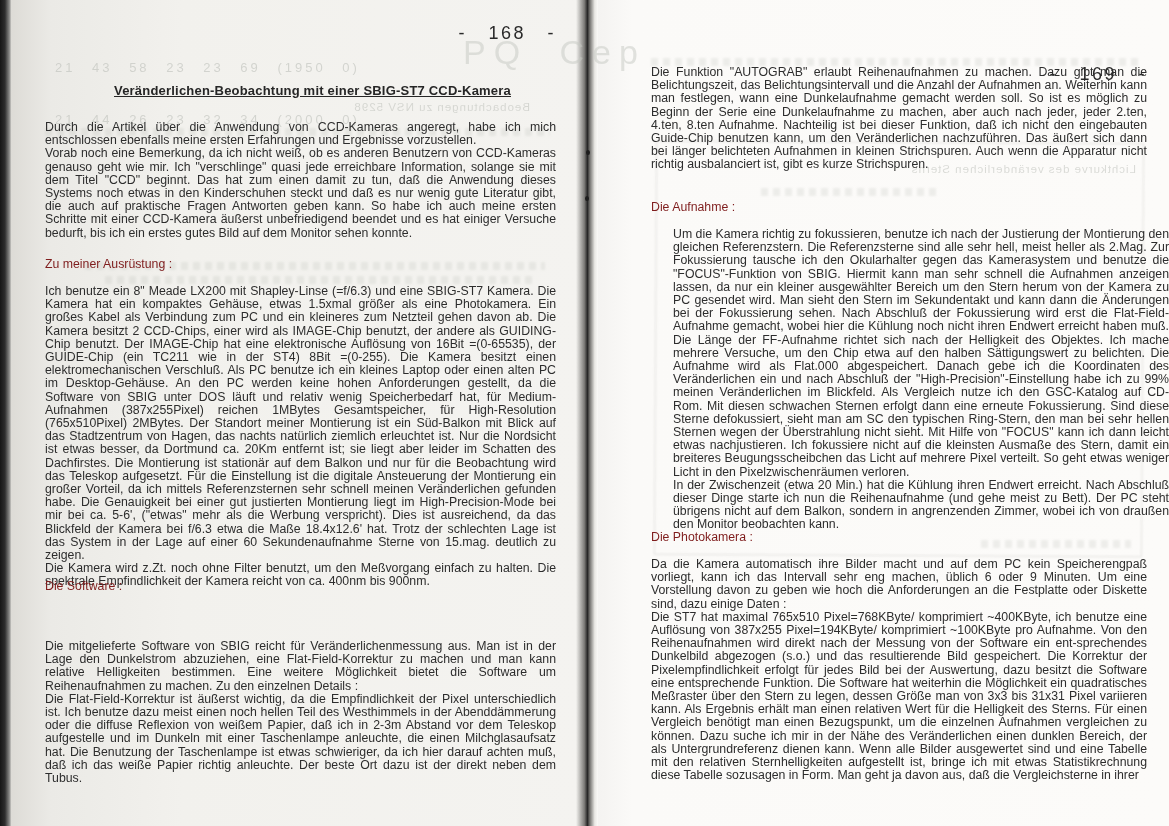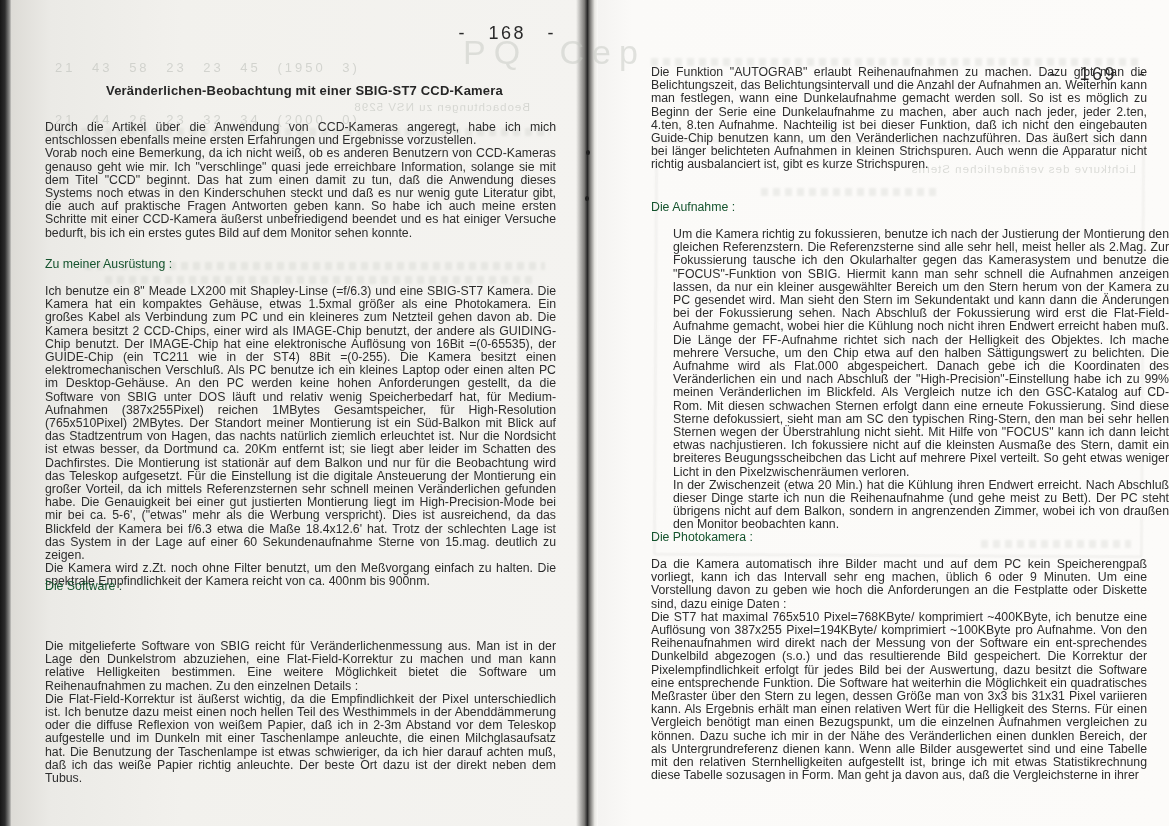--- a/index.html
+++ b/index.html
@@ -22,23 +22,23 @@
   .ink-speck{position:absolute;background:#1d1d1d;border-radius:50%;}
 
   
   .col{position:absolute;color:#2d2d2d;font-size:12.3px;line-height:13.2px;}
   .col-left{left:45px;top:0;width:511px;height:826px;}
   .col-right{left:651px;top:0;width:496px;height:826px;}
   .block{position:absolute;left:0;width:100%;text-align:justify;}
   .block p{margin:0;padding:0;}
   .pagenum{position:absolute;left:0;width:100%;text-align:right;
     font-size:18px;letter-spacing:2.5px;word-spacing:14px;color:#2a2a2a;}
-  .title{position:absolute;left:4px;width:100%;text-align:center;font-weight:bold;
-    font-size:13px;letter-spacing:.2px;color:#262626;}
-  .heading{position:absolute;left:0;text-align:left;font-size:12.3px;color:#14532d;}
+  .title{position:absolute;left:12px;width:100%;text-align:center;font-weight:bold;
+    font-size:13px;letter-spacing:.2px;text-decoration:underline;color:#262626;}
+  .heading{position:absolute;left:0;text-align:left;font-size:12.3px;color:#7f1d1d;}
 
   
   .bleed{position:absolute;color:#b9bcb6;filter:blur(.6px);pointer-events:none;}
   .mirrored{transform:scaleX(-1);}
   .bt-coords{font-size:13px;letter-spacing:3px;word-spacing:10px;opacity:.55;}
   .bt-star{font-size:34px;letter-spacing:8px;word-spacing:14px;opacity:.5;color:#c6c9c3;}
   .bt-line{font-size:11.5px;letter-spacing:1px;opacity:.5;}
   .smudge{position:absolute;pointer-events:none;opacity:.35;
     background:repeating-linear-gradient(to right,rgba(170,174,166,.5) 0 7px,rgba(170,174,166,0) 7px 12px);
     height:8px;filter:blur(1.1px);}
@@ -52,21 +52,21 @@
 
   <div class="page-left-bg"></div>
   <div class="page-right-bg"></div>
   <div class="edge-left"></div>
   <div class="gutter"></div>
   <div class="ink-speck" style="left:586px;top:150px;width:4px;height:5px;"></div>
   <div class="ink-speck" style="left:585px;top:196px;width:4px;height:5px;"></div>
 
   <div class="col col-left">
 
-    <div class="bleed bt-coords" style="left:10px;top:61px;white-space:nowrap;">21 43 58      23 23 45 (1950 3)</div>
+    <div class="bleed bt-coords" style="left:10px;top:61px;white-space:nowrap;">21 43 58      23 23 69 (1950 0)</div>
     <div class="bleed bt-star" style="left:375px;top:46px;white-space:nowrap;margin-left:43px;">PQ Cep</div>
     <div class="bleed bt-line mirrored" style="left:255px;top:101px;width:230px;">Beobachtungen zu NSV 5298</div>
     <div class="bleed bt-coords" style="left:10px;top:113px;white-space:nowrap;">21 44 26      23 32 34 (2000 0)</div>
     <div class="smudge" style="left:0px;top:128px;width:505px;"></div>
     <div class="smudge" style="left:40px;top:262px;width:460px;"></div>
     <div class="smudge" style="left:60px;top:276px;width:430px;"></div>
 
     <div class="pagenum" style="top:27px;">- 168 -</div>
 
     <div class="title" style="top:84px;">Veränderlichen-Beobachtung mit einer SBIG-ST7 CCD-Kamera</div>

